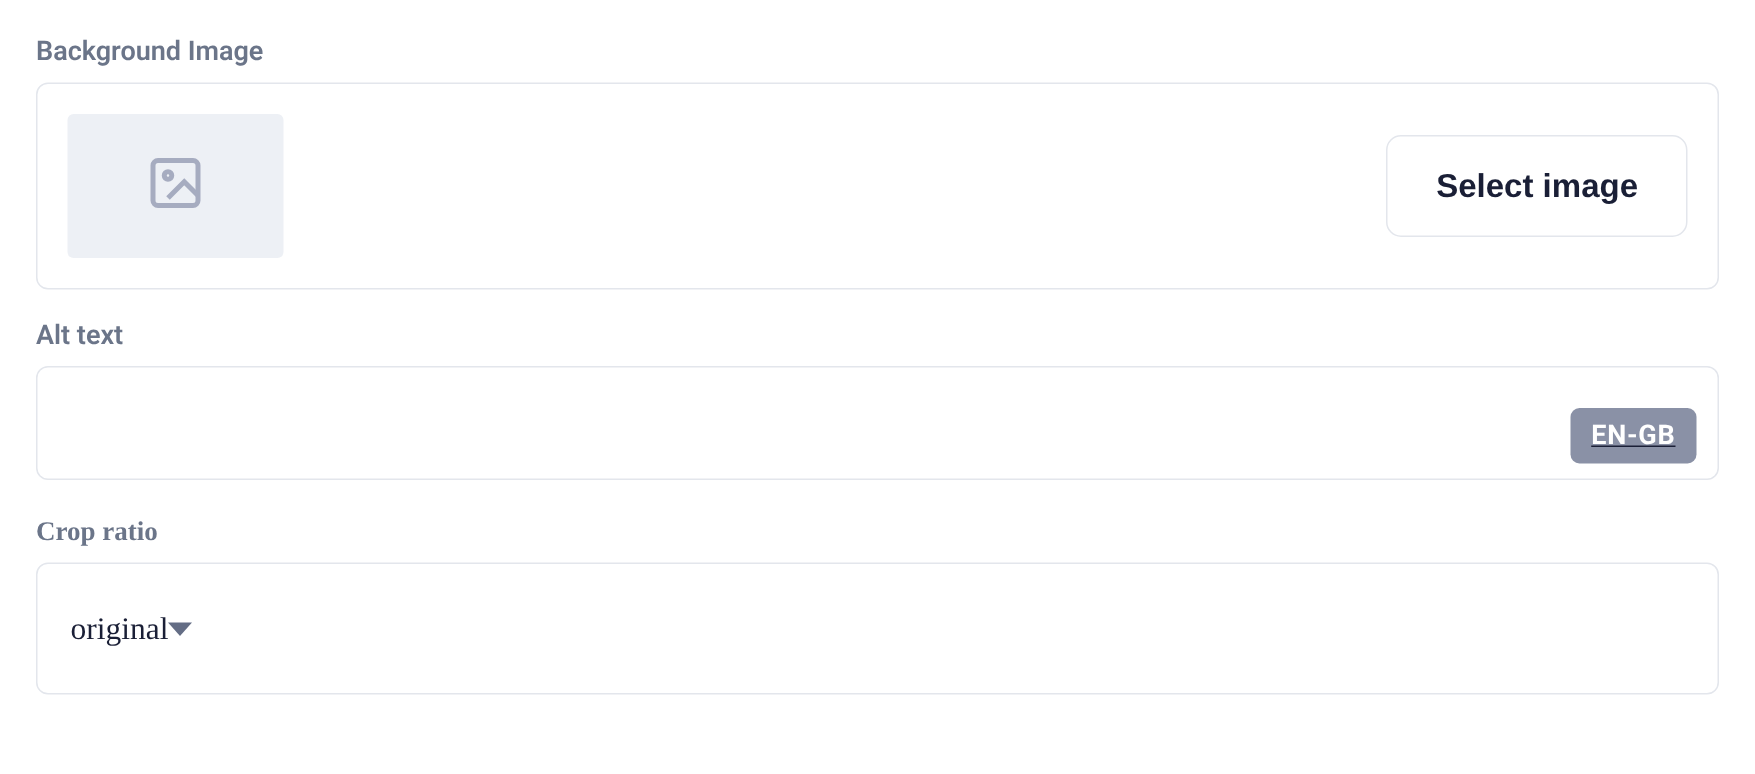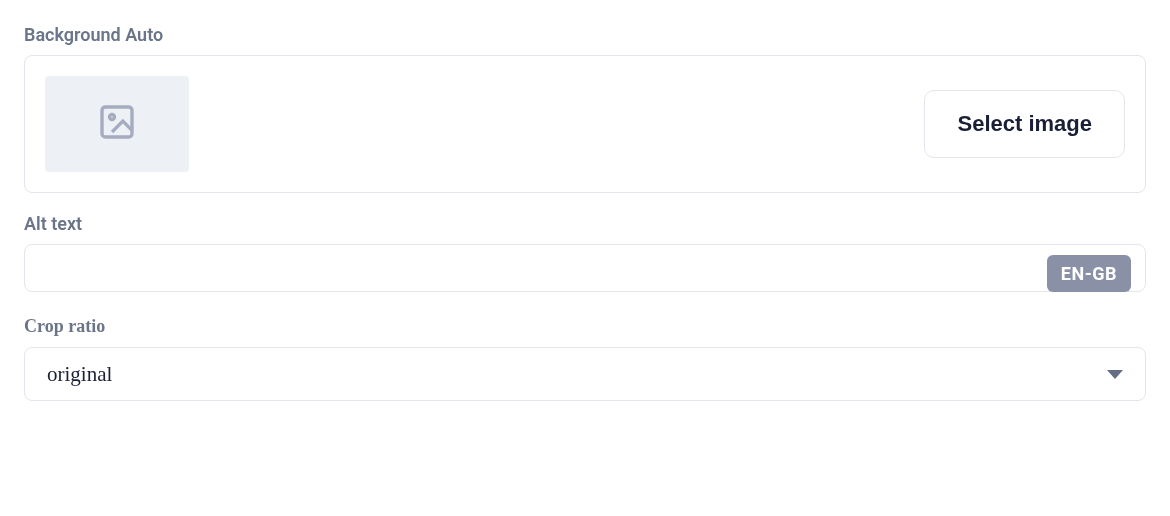--- a/index.html
+++ b/index.html
@@ -44,24 +44,25 @@
     padding: 20px 32px;
     font-size: 22px;
     font-weight: 700;
     color: #1a1f36;
     cursor: pointer;
   }
   .alt-row {
     border: 1px solid #e3e6ec;
     border-radius: 8px;
     display: flex;
-    align-items: flex-start;
+    align-items: flex-end;
     padding: 10px 14px;
     margin-bottom: 24px;
-    height: 48px;
+    height: 76px;
+    text-decoration: underline;
   }
   .alt-input {
     flex: 1;
     border: none;
     outline: none;
     font-size: 18px;
     color: #1a1f36;
     background: transparent;
     height: 100%;
   }
@@ -80,41 +81,40 @@
   }
   .col {
     flex: 1;
     display: flex;
     flex-direction: column;
     font-family: Liberation Serif, serif;
   }
   .select-box {
     border: 1px solid #e3e6ec;
     border-radius: 8px;
-    height: 54px;
+    height: 88px;
     display: flex;
     align-items: center;
-    justify-content: space-between;
     padding: 0 22px;
     cursor: pointer;
     font-size: 21px;
     color: #1a1f36;
   }
   .select-box .value { font-weight: 400; }
   .caret {
     width: 0; height: 0;
     border-left: 8px solid transparent;
     border-right: 8px solid transparent;
     border-top: 9px solid #646d85;
   }
 </style>
 </head>
 <body>
 
-<label class="field-label">Background Auto</label>
+<label class="field-label">Background Image</label>
 
 <div class="image-box">
   <div class="thumb">
     <span>
       <svg viewBox="0 0 24 24">
         <rect x="3" y="3" width="18" height="18" rx="2" ry="2"></rect>
         <circle cx="9" cy="9" r="1.5"></circle>
         <path d="M21 17l-5.5-5.5L9 18"></path>
       </svg>
     </span>

